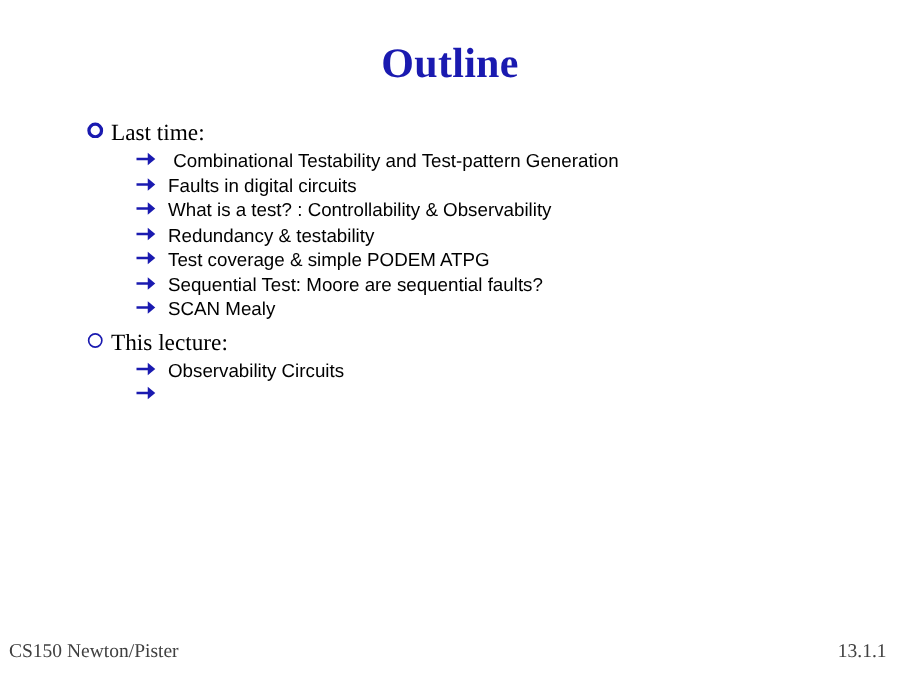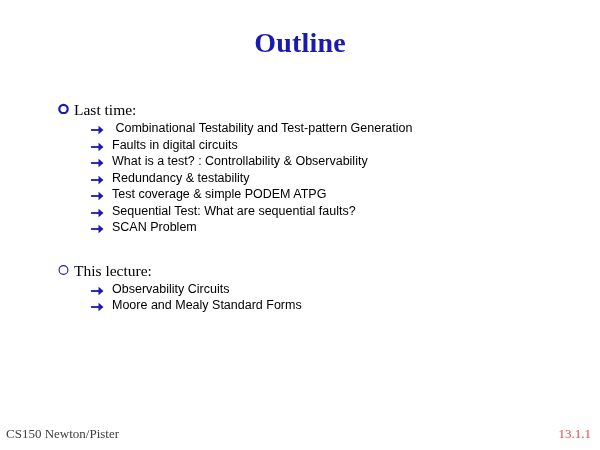--- a/index.html
+++ b/index.html
@@ -48,24 +48,24 @@
   .l1 .bullet {
     width: 16px;
     flex: 0 0 16px;
     color: #1a1ab0;
     font-size: 14px;
     line-height: 1;
     position: relative;
     top: -1px;
   }
   .l1 .bullet svg { display: block; }
-  .l1 .txt { white-space: pre; margin-top: 21px; }
+  .l1 .txt { white-space: pre; }
   .l2 {
     display: flex;
-    align-items: flex-end;
+    align-items: flex-start;
     margin: 0 0 2.5px 0;
     padding-left: 32px;
     font-family: "Liberation Sans", sans-serif;
     font-size: 12.5px;
     color: #000000;
   }
   .l2 .arrow {
     flex: 0 0 22px;
     width: 22px;
     color: #1a1ab0;
@@ -84,21 +84,21 @@
     font-family: "Liberation Serif", serif;
     font-size: 13px;
     color: #404040;
   }
   .footer-right {
     position: absolute;
     right: 9px;
     bottom: 8px;
     font-family: "Liberation Serif", serif;
     font-size: 13px;
-    color: #ef4444;
+    color: #404040;
   }
 </style>
 </head>
 <body>
 
 <div class="slide">
 
   <div class="slide-title">Outline</div>
 
   <div class="body">
@@ -157,30 +157,30 @@
       </span>
       <span class="txt">Test coverage &amp; simple PODEM ATPG</span>
     </div>
     <div class="l2">
       <span class="arrow">
         <svg width="15" height="11" viewBox="0 0 15 11">
             <path d="M1 6 H10" stroke="#1a1ab0" stroke-width="1.8" fill="none"></path>
             <path d="M8.5 1.8 L13.5 6 L8.5 10.2 Z" fill="#1a1ab0"></path>
           </svg>
       </span>
-      <span class="txt">Sequential Test: What are sequential faults?</span>
-    </div>
-    <div class="l2">
-      <span class="arrow">
-        <svg width="15" height="11" viewBox="0 0 15 11">
-            <path d="M1 6 H10" stroke="#1a1ab0" stroke-width="1.8" fill="none"></path>
-            <path d="M8.5 1.8 L13.5 6 L8.5 10.2 Z" fill="#1a1ab0"></path>
-          </svg>
-      </span>
-      <span class="txt">SCAN Problem</span>
+      <span class="txt">Sequential Test: Moore are sequential faults?</span>
+    </div>
+    <div class="l2">
+      <span class="arrow">
+        <svg width="15" height="11" viewBox="0 0 15 11">
+            <path d="M1 6 H10" stroke="#1a1ab0" stroke-width="1.8" fill="none"></path>
+            <path d="M8.5 1.8 L13.5 6 L8.5 10.2 Z" fill="#1a1ab0"></path>
+          </svg>
+      </span>
+      <span class="txt">SCAN Mealy</span>
     </div>
 
     <div class="group-gap"></div>
 
     <div class="l1">
       <span class="bullet">
         <svg width="11" height="11" viewBox="0 0 11 11">
             <circle cx="5.5" cy="6" r="4.4" fill="none" stroke="#1a1ab0" stroke-width="1.1"></circle>
           </svg>
       </span>
@@ -196,21 +196,20 @@
       </span>
       <span class="txt">Observability Circuits</span>
     </div>
     <div class="l2">
       <span class="arrow">
         <svg width="15" height="11" viewBox="0 0 15 11">
             <path d="M1 6 H10" stroke="#1a1ab0" stroke-width="1.8" fill="none"></path>
             <path d="M8.5 1.8 L13.5 6 L8.5 10.2 Z" fill="#1a1ab0"></path>
           </svg>
       </span>
-      <span class="txt">Moore and Mealy Standard Forms</span>
     </div>
 
   </div>
 
   <div class="footer-left">CS150 Newton/Pister</div>
   <div class="footer-right">13.1.1</div>
 
 </div>
 
 </body></html>

